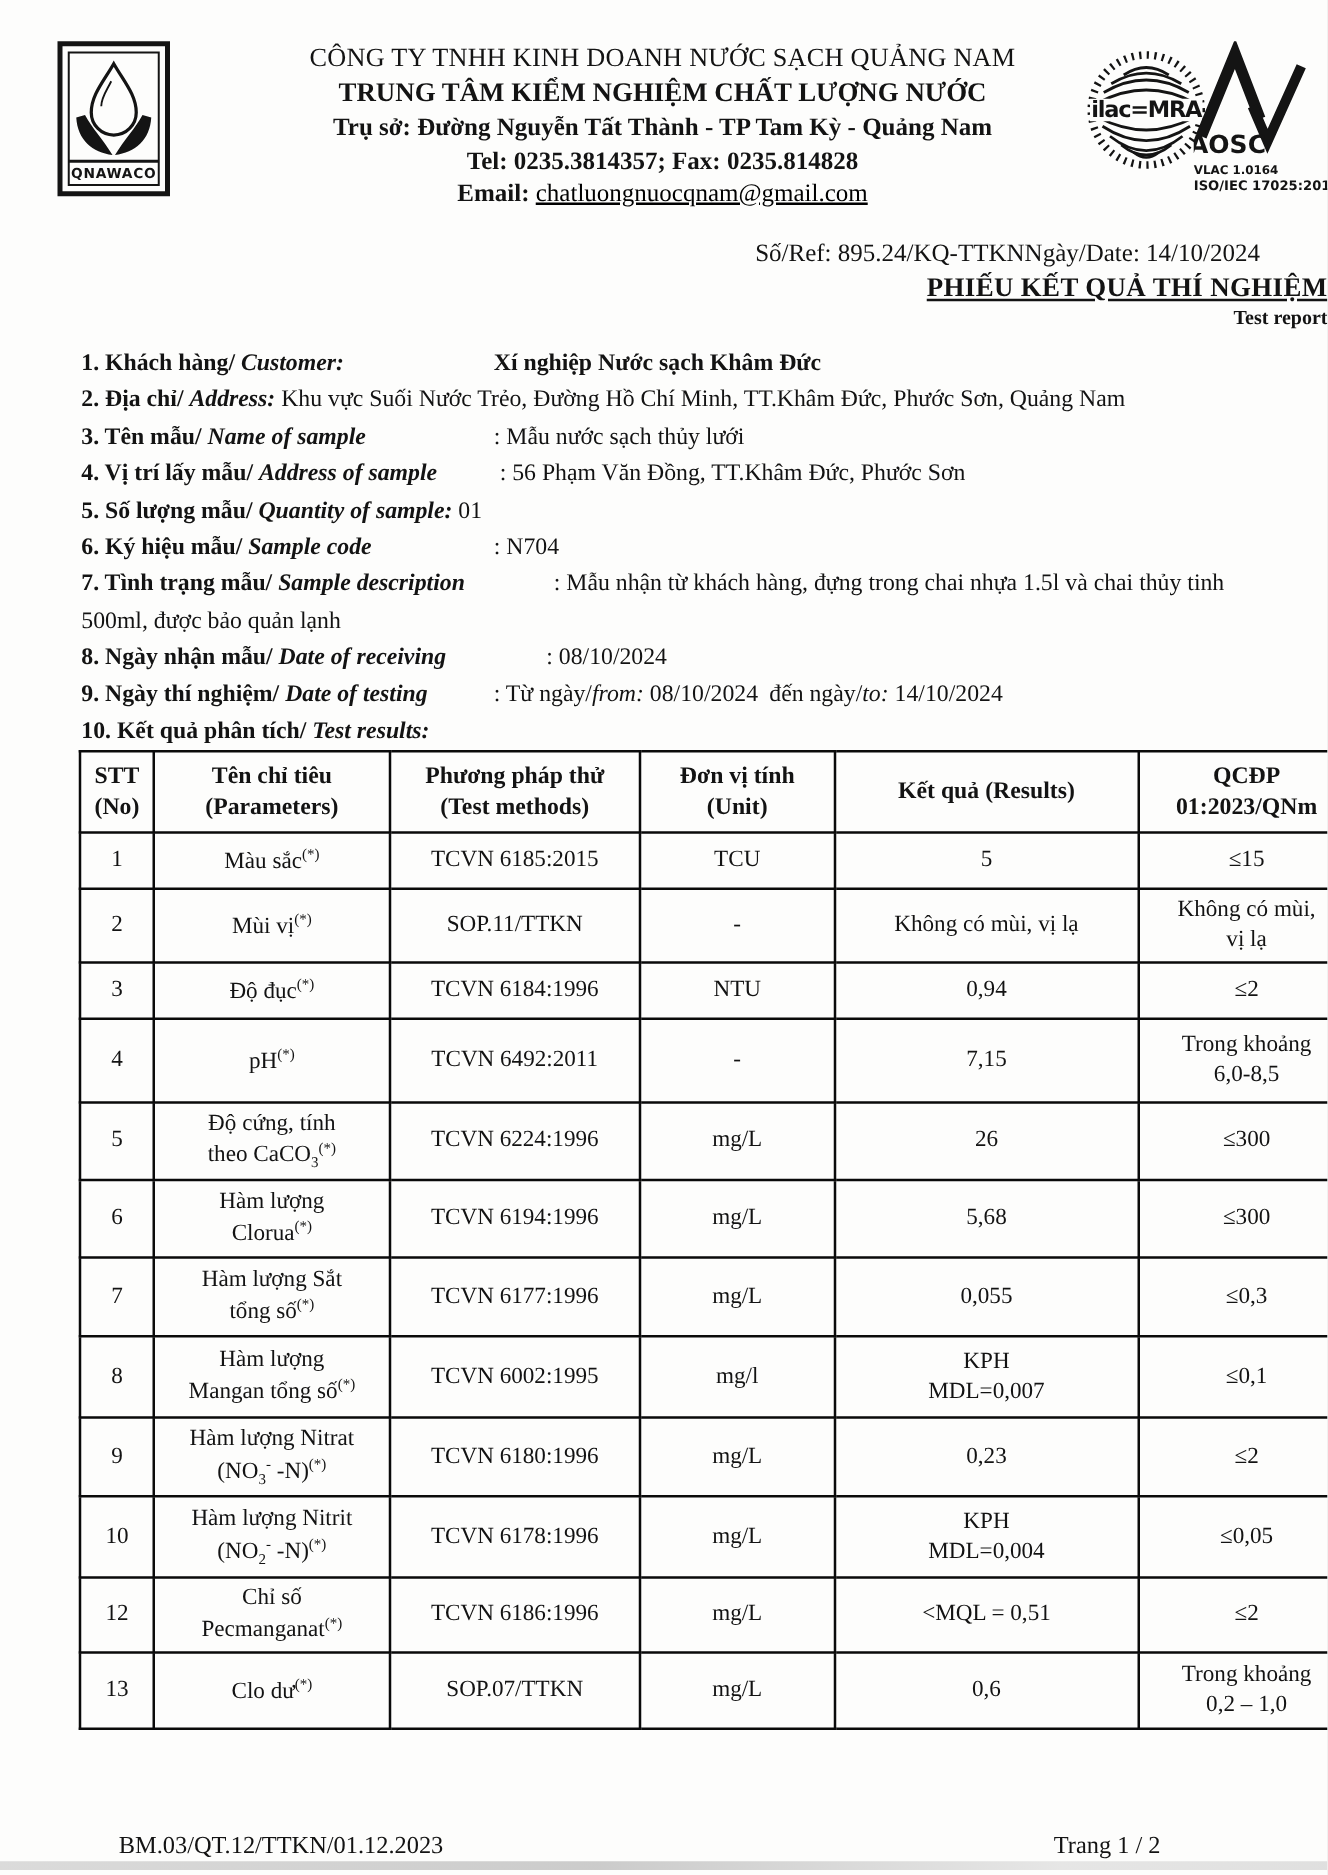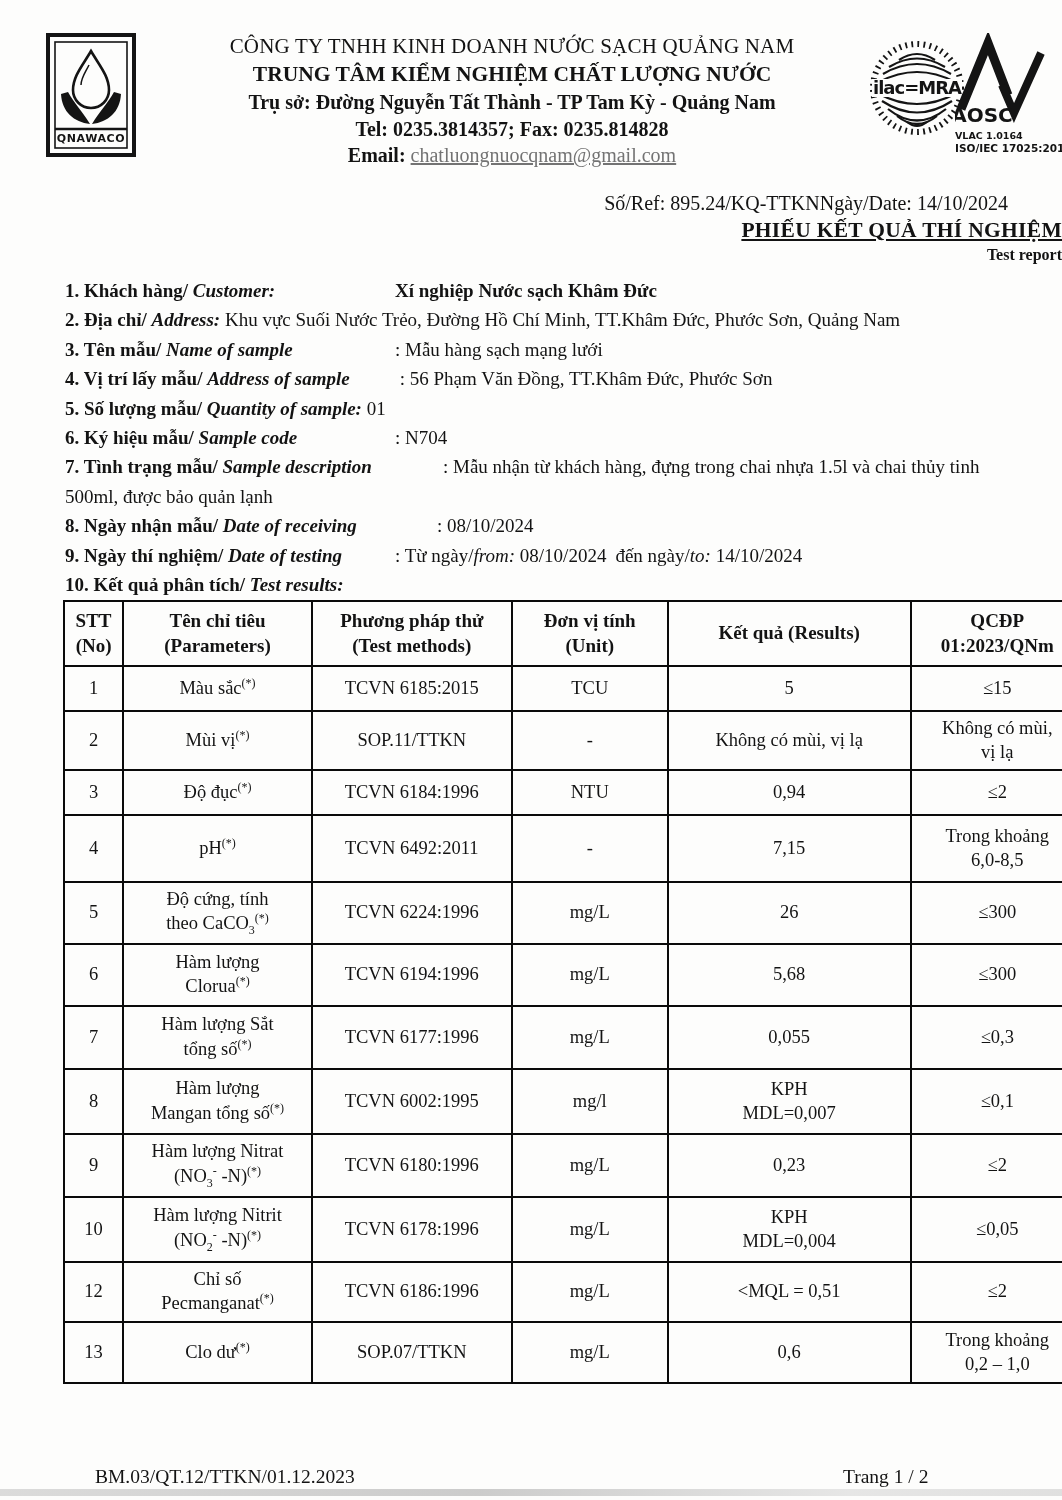--- a/index.html
+++ b/index.html
@@ -1,27 +1,27 @@
 <!DOCTYPE html>
 <html><head>
 <meta charset="utf-8">
 <style>
   html,body{margin:0;padding:0;background:#e8e8e8;}
   .page{position:relative;width:1062px;height:1500px;background:#fdfdfc;margin:0 auto;
         font-family:"Liberation Serif","DejaVu Serif",serif;color:#131313;overflow:hidden;}
   
   .logo-qnawaco{position:absolute;left:45px;top:32px;}
-  .head-center{position:absolute;left:176px;top:34px;width:672px;text-align:center;}
+  .head-center{position:absolute;left:194px;top:34px;width:672px;text-align:center;}
   .hc-l1{font-size:21px;letter-spacing:.2px;white-space:nowrap;}
   .hc-l2{font-size:21.5px;font-weight:bold;margin-top:3px;white-space:nowrap;}
   .hc-l3{font-size:20px;font-weight:bold;margin-top:4px;white-space:nowrap;}
   .hc-l4{font-size:20px;font-weight:bold;margin-top:4px;}
   .hc-l5{font-size:20px;margin-top:3px;}
   .hc-l5 .elbl{font-weight:bold;}
-  .email-link{color:#737373;text-decoration:underline;cursor:pointer;}
+  .email-link{color:#000000;text-decoration:underline;cursor:pointer;}
   .logo-ilac{position:absolute;left:869px;top:40px;}
   .logo-aosc{position:absolute;left:955px;top:33px;width:104px;}
   .aosc-sub1{font-family:"DejaVu Sans",sans-serif;font-size:9.5px;font-weight:bold;margin-top:1px;}
   .aosc-sub2{font-family:"DejaVu Sans",sans-serif;font-size:10.5px;font-weight:bold;margin-top:1px;white-space:nowrap;}
   
   .ref-row{position:absolute;top:192px;left:63px;width:945px;display:flex;
            justify-content:flex-end;font-size:20px;}
   .doc-title{position:absolute;top:218px;left:0;width:100%;text-align:right;
              font-size:21.5px;font-weight:bold;letter-spacing:.3px;text-decoration:underline;}
   .doc-subtitle{position:absolute;top:246px;left:0;width:100%;text-align:right;
@@ -117,21 +117,21 @@
   <div class="doc-subtitle">Test report</div>
 
   <div class="items">
     <div class="item item-1">
       <span class="lbl w330"><span>1.</span> <span>Khách hàng/</span> <span class="en">Customer:</span></span><span class="val">Xí nghiệp Nước sạch Khâm Đức</span>
     </div>
     <div class="item">
       <span class="lbl"><span>2.</span> <span>Địa chỉ/</span> <span class="en">Address:</span></span> <span class="val">Khu vực Suối Nước Trẻo, Đường Hồ Chí Minh, TT.Khâm Đức, Phước Sơn, Quảng Nam</span>
     </div>
     <div class="item">
-      <span class="lbl w330"><span>3.</span> <span>Tên mẫu/</span> <span class="en">Name of sample</span></span><span class="val">: Mẫu hàng sạch mạng lưới</span>
+      <span class="lbl w330"><span>3.</span> <span>Tên mẫu/</span> <span class="en">Name of sample</span></span><span class="val">: Mẫu nước sạch thủy lưới</span>
     </div>
     <div class="item">
       <span class="lbl w330"><span>4.</span> <span>Vị trí lấy mẫu/</span> <span class="en">Address of sample</span></span> <span class="val">: 56 Phạm Văn Đồng, TT.Khâm Đức, Phước Sơn</span>
     </div>
     <div class="item">
       <span class="lbl"><span>5.</span> <span>Số lượng mẫu/</span> <span class="en">Quantity of sample:</span></span> <span class="val">01</span>
     </div>
     <div class="item">
       <span class="lbl w330"><span>6.</span> <span>Ký hiệu mẫu/</span> <span class="en">Sample code</span></span><span class="val">: N704</span>
     </div>

